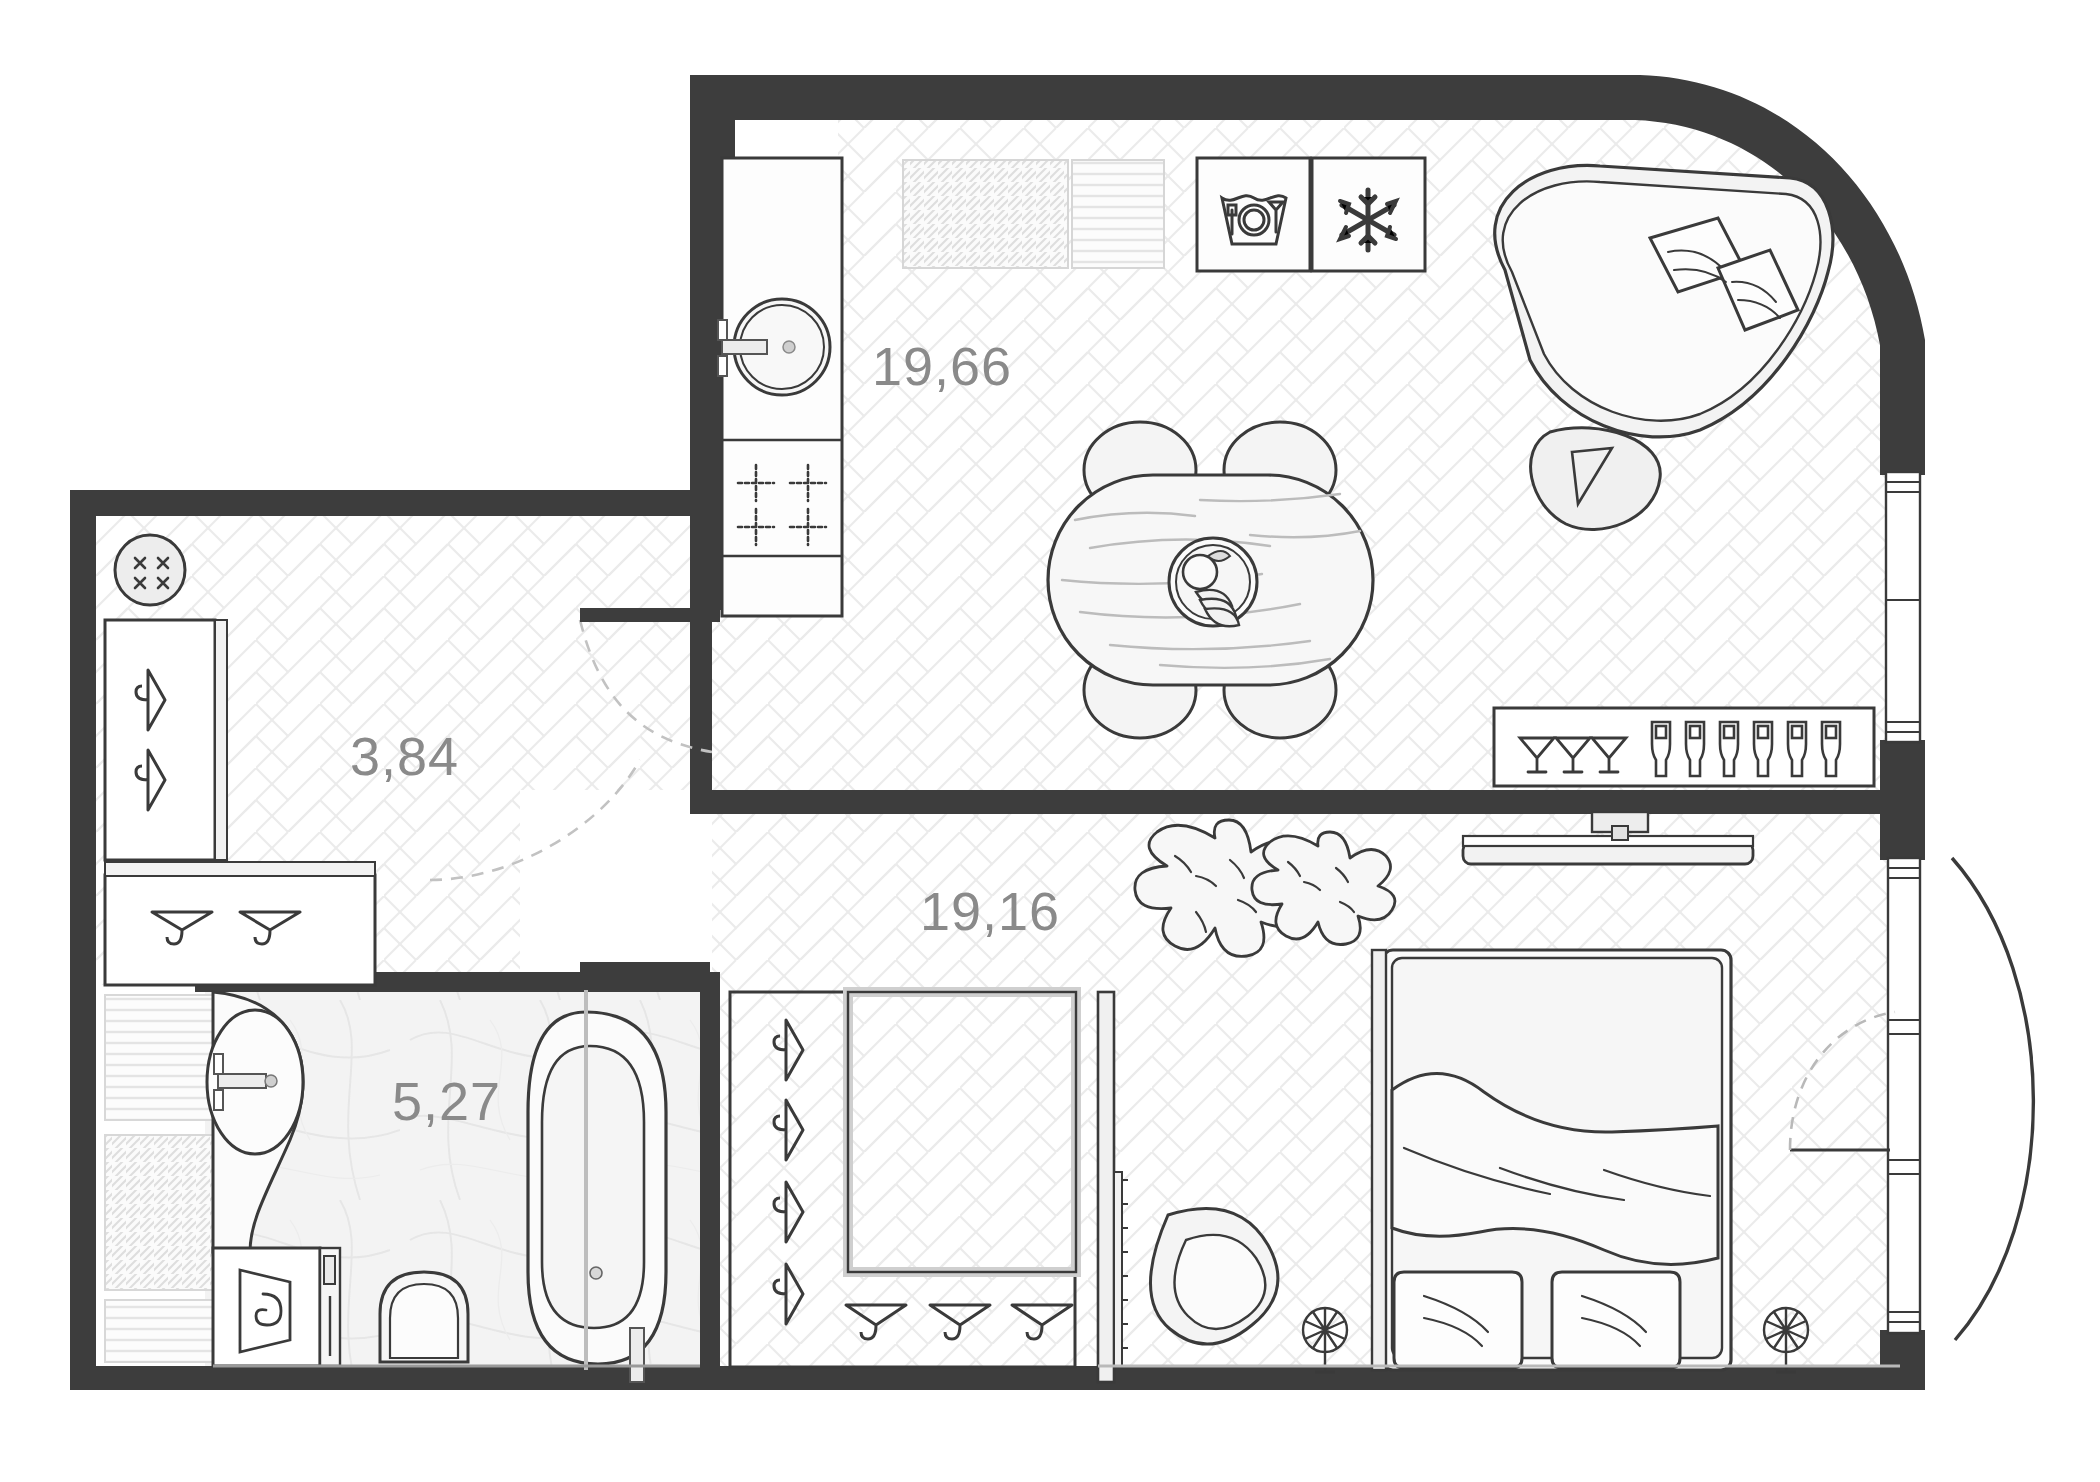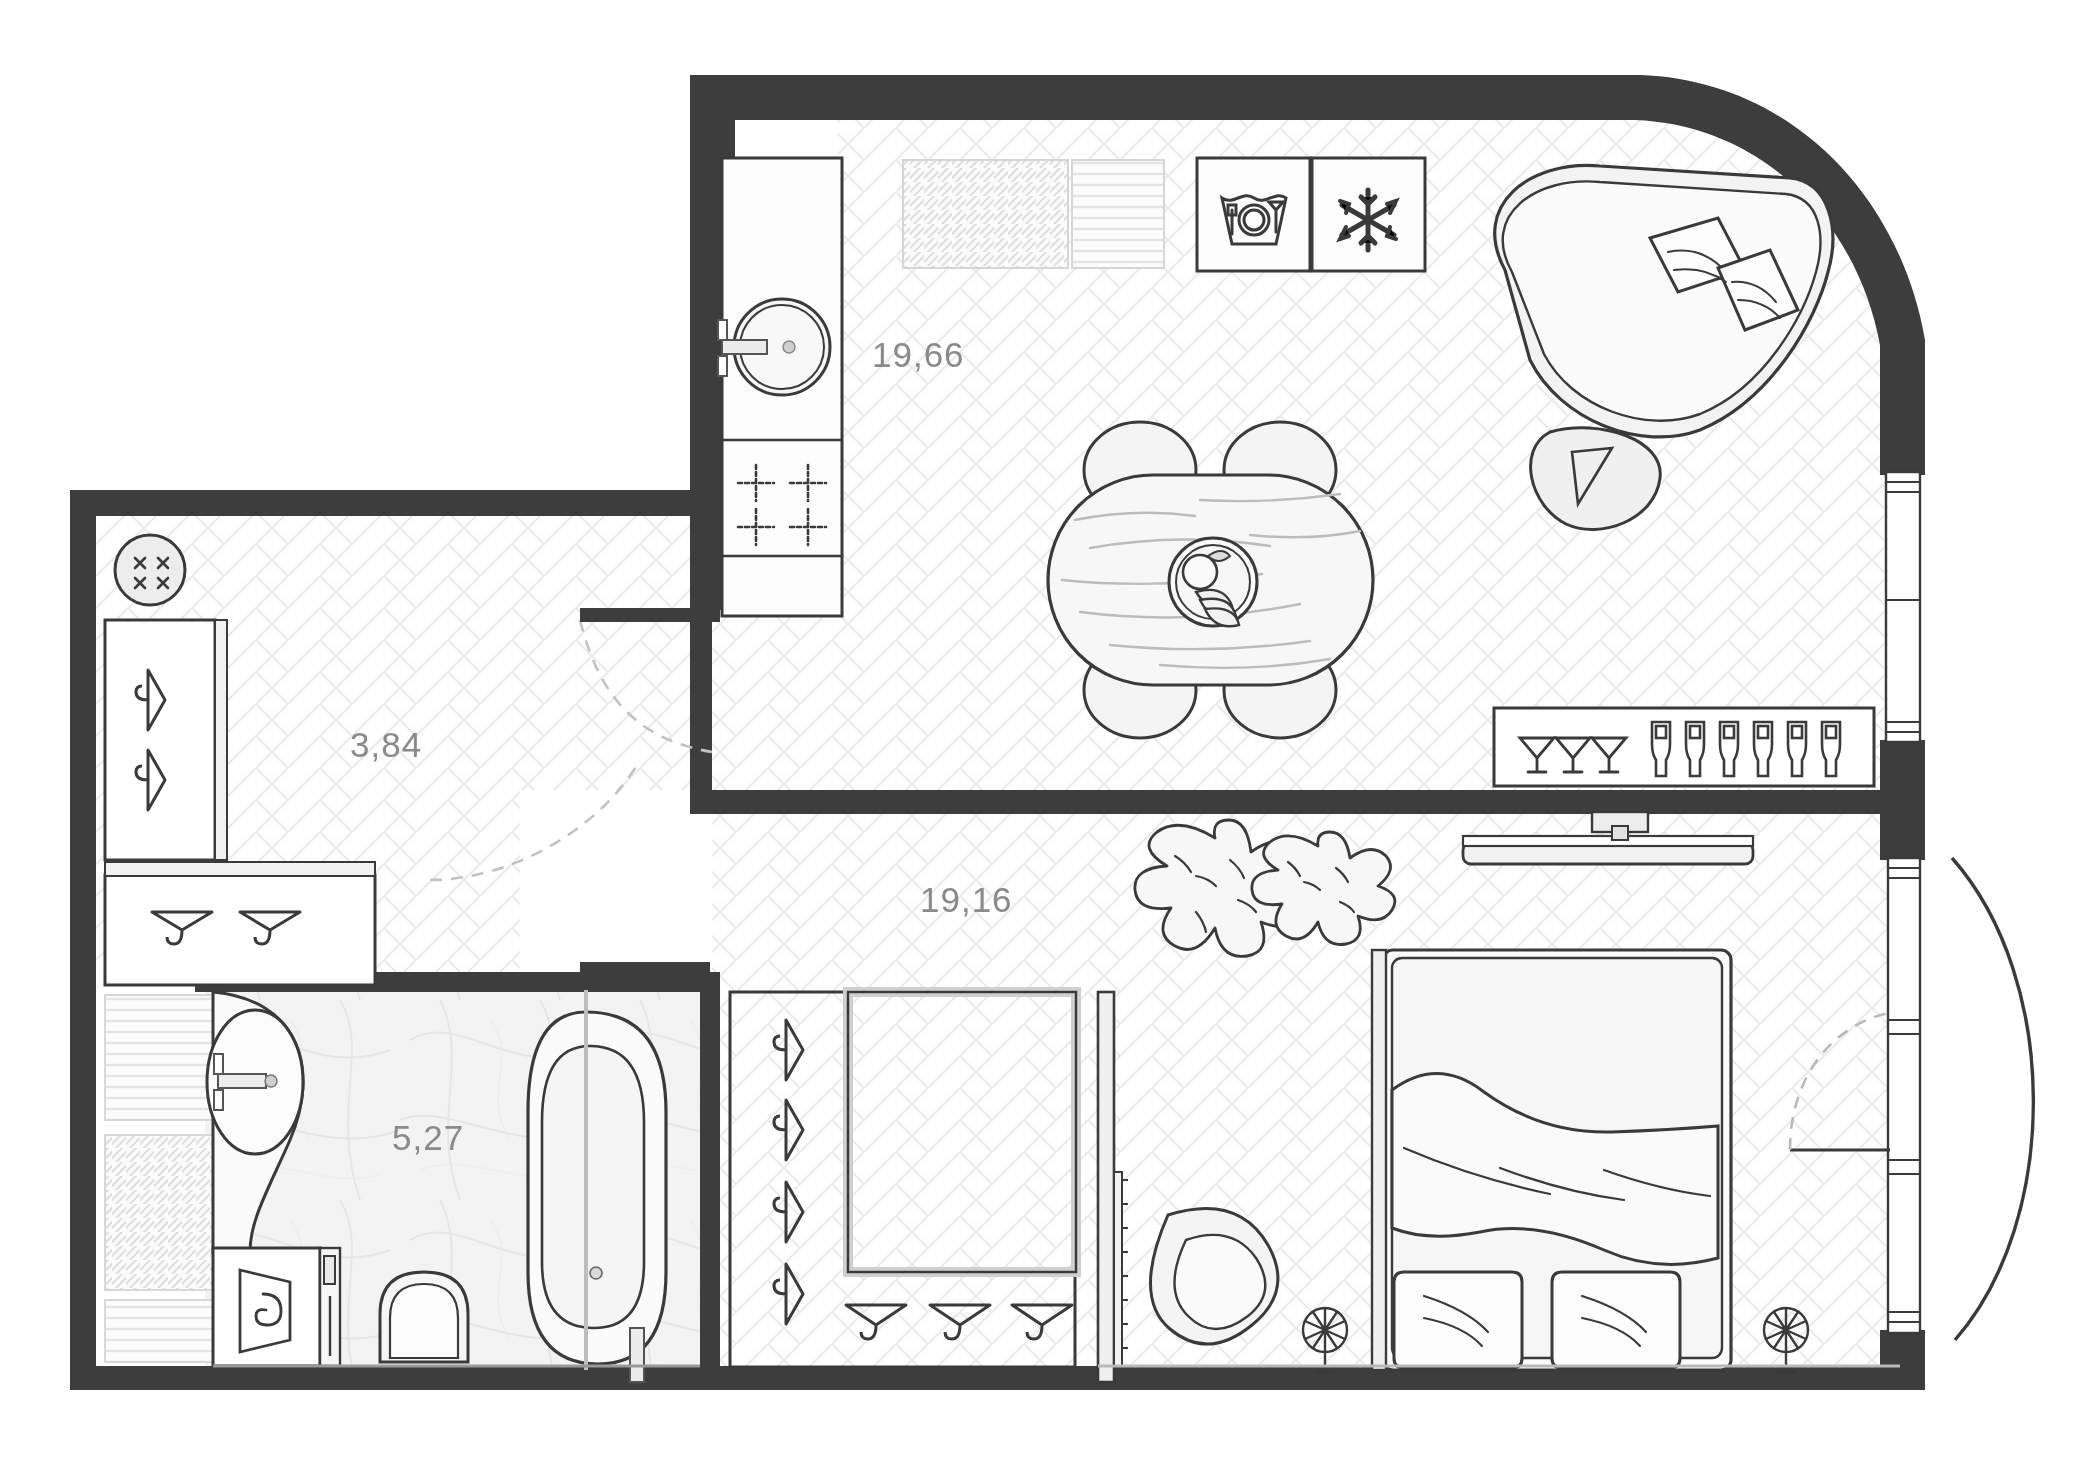--- a/index.html
+++ b/index.html
@@ -5,21 +5,21 @@
   html,body{margin:0;padding:0;background:#ffffff;}
   body{
     font-family:"Liberation Sans", sans-serif;
     width:2100px;height:1482px;overflow:hidden;
   }
   #plan-root{position:relative;width:2100px;height:1482px;background:#ffffff;}
   #plan-svg{position:absolute;left:0;top:0;width:2100px;height:1482px;}
   .area-label{
     position:absolute;
     color:#8a8a8a;
-    font-size:35px;
+    font-size:54px;
     font-weight:300;
     letter-spacing:1px;
     white-space:nowrap;
     font-family:"Liberation Sans", sans-serif;
     text-align:center;
   }
 </style>
 </head>
 <body>
 
@@ -481,15 +481,15 @@
     </g>
 
     <line x1="1098" y1="1366" x2="1900" y2="1366" stroke="#b9b9b9" stroke-width="3"></line>
     <line x1="213" y1="1366" x2="700" y2="1366" stroke="#9a9a9a" stroke-width="3"></line>
 
   </svg>
 
   <div class="area-label" style="left:872px;top:335px;">19,66</div>
   <div class="area-label" style="left:350px;top:725px;">3,84</div>
   <div class="area-label" style="left:920px;top:880px;">19,16</div>
-  <div class="area-label" style="left:392px;top:1118px;">5,27</div>
+  <div class="area-label" style="left:392px;top:1070px;">5,27</div>
 
 </div>
 
 </body></html>

